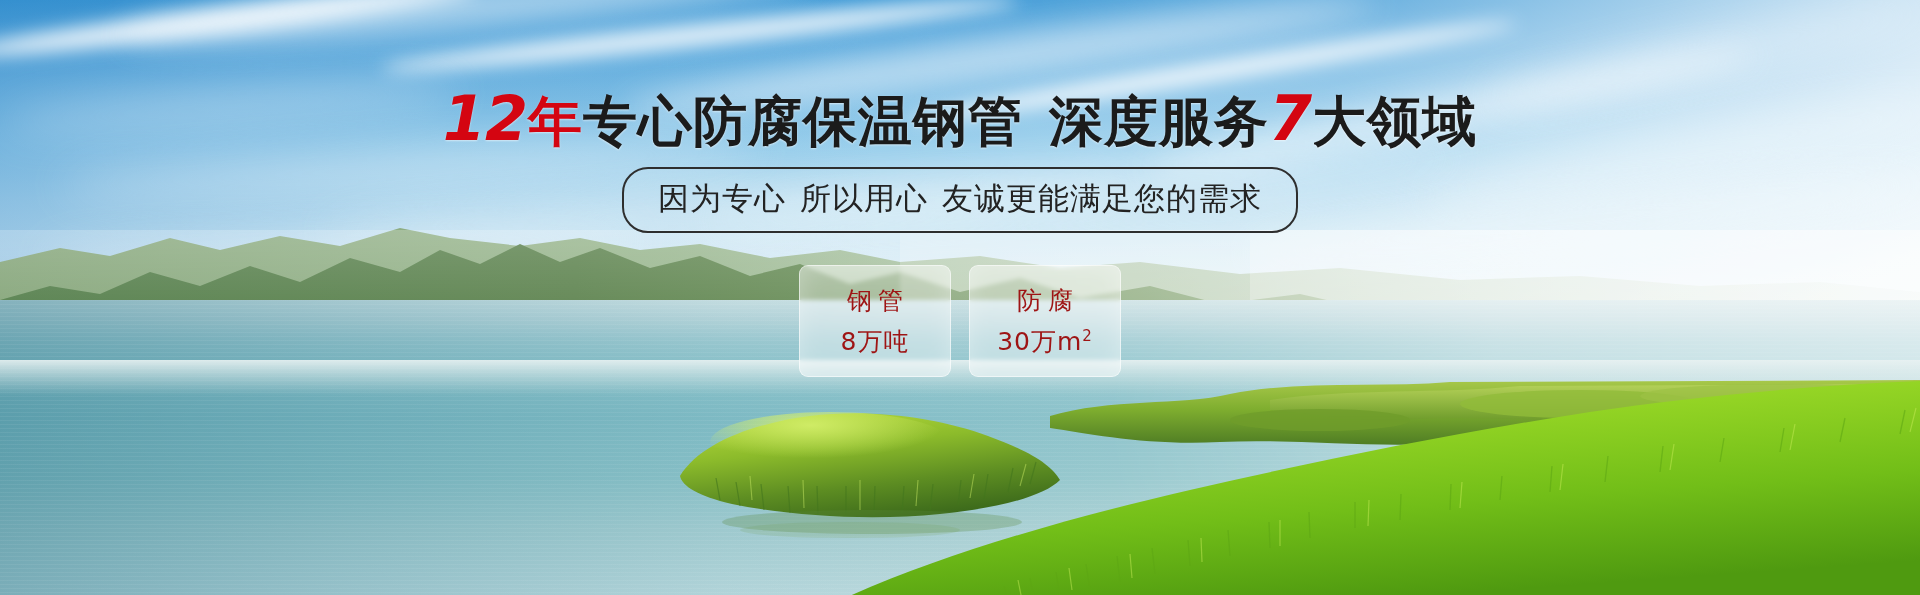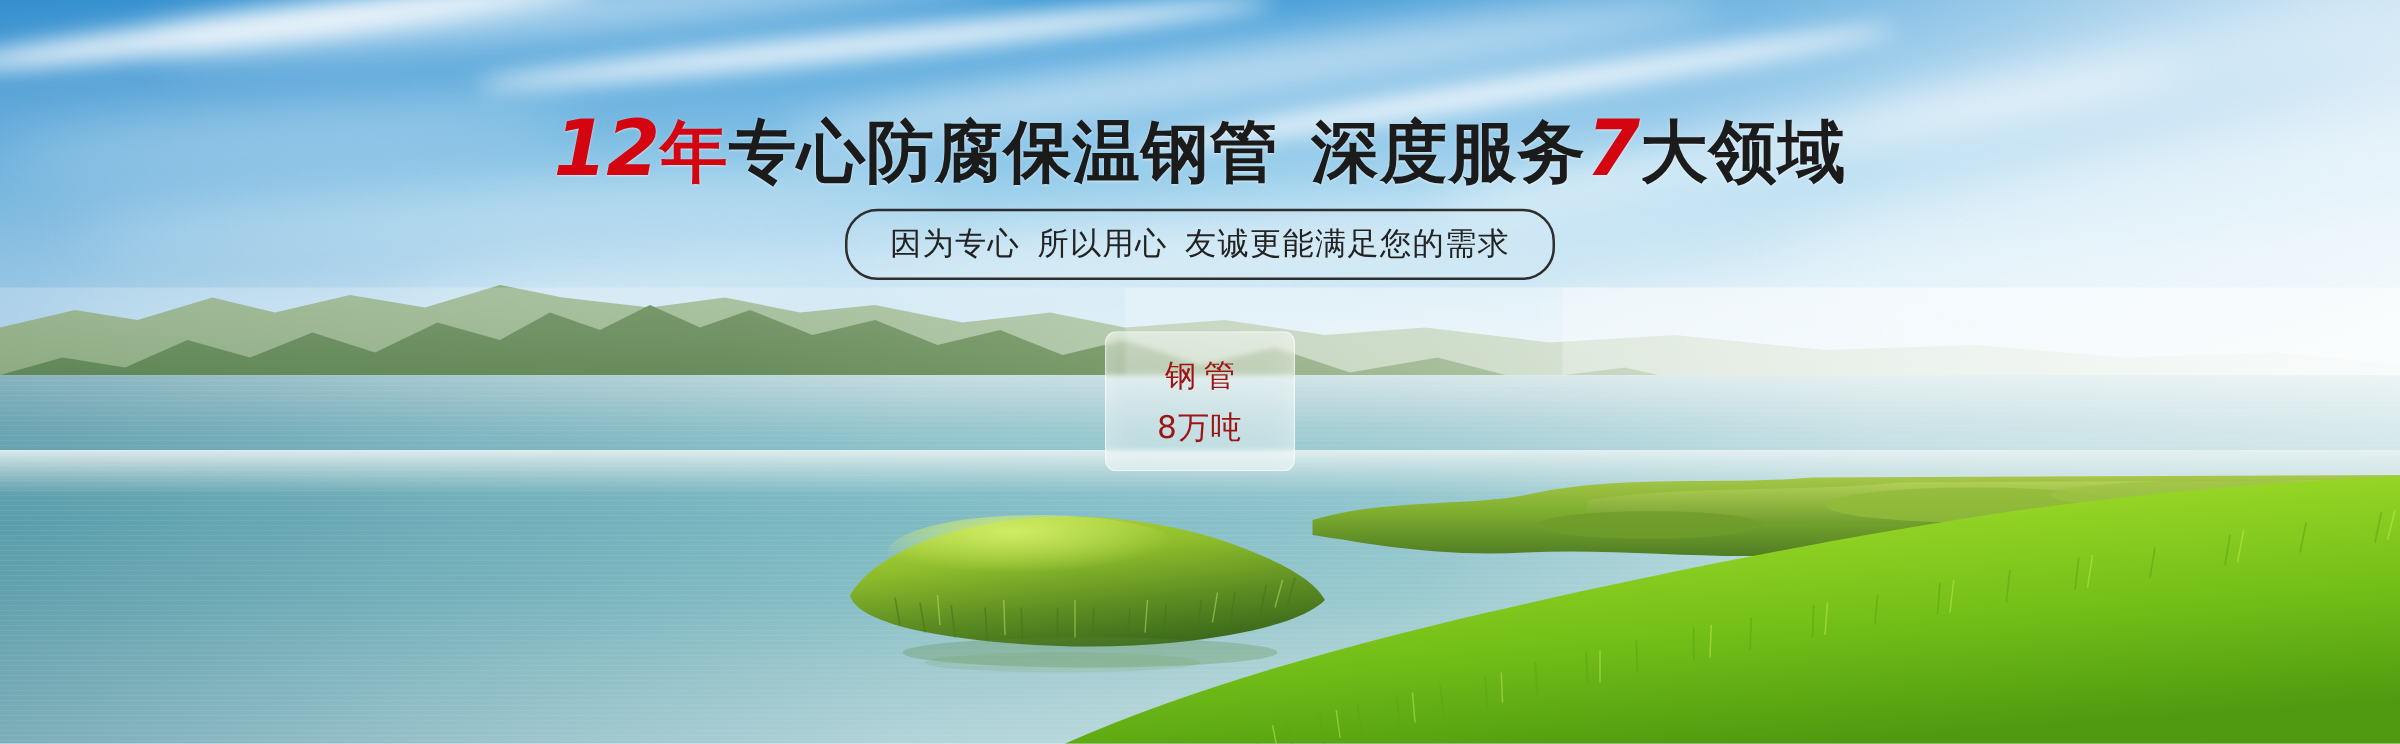--- a/index.html
+++ b/index.html
@@ -108,21 +108,21 @@
   .headline .gap{display:inline-block;width:26px;}
 
   
   .pill{
     position:absolute;
     left:50%;transform:translateX(-50%);
     top:167px;
     padding:9px 34px 11px 34px;
     border:2px solid #2e2e2e;
     border-radius:26px;
-    font-size:25px;
+    font-size:31px;
     color:#232323;
     white-space:nowrap;
     letter-spacing:1px;
     background:rgba(255,255,255,0.06);
   }
   .pill .sp{display:inline-block;width:14px;}
 
   
   .cards{
     position:absolute;
@@ -398,17 +398,21 @@
     <span>因为专心</span><span class="sp"></span><span>所以用心</span><span class="sp"></span><span>友诚更能满足您的需求</span>
   </div>
 
   <div class="cards">
 
     <div class="card">
       <div class="c-label">钢管</div>
       <div class="c-value"><span>8万吨</span></div>
     </div>
 
+    <div class="card">
+      <div class="c-label">防腐</div>
+      <div class="c-value"><span>30万m</span><sup>2</sup></div>
+    </div>
 
 
   </div>
 
 </div>
 
 </body></html>

